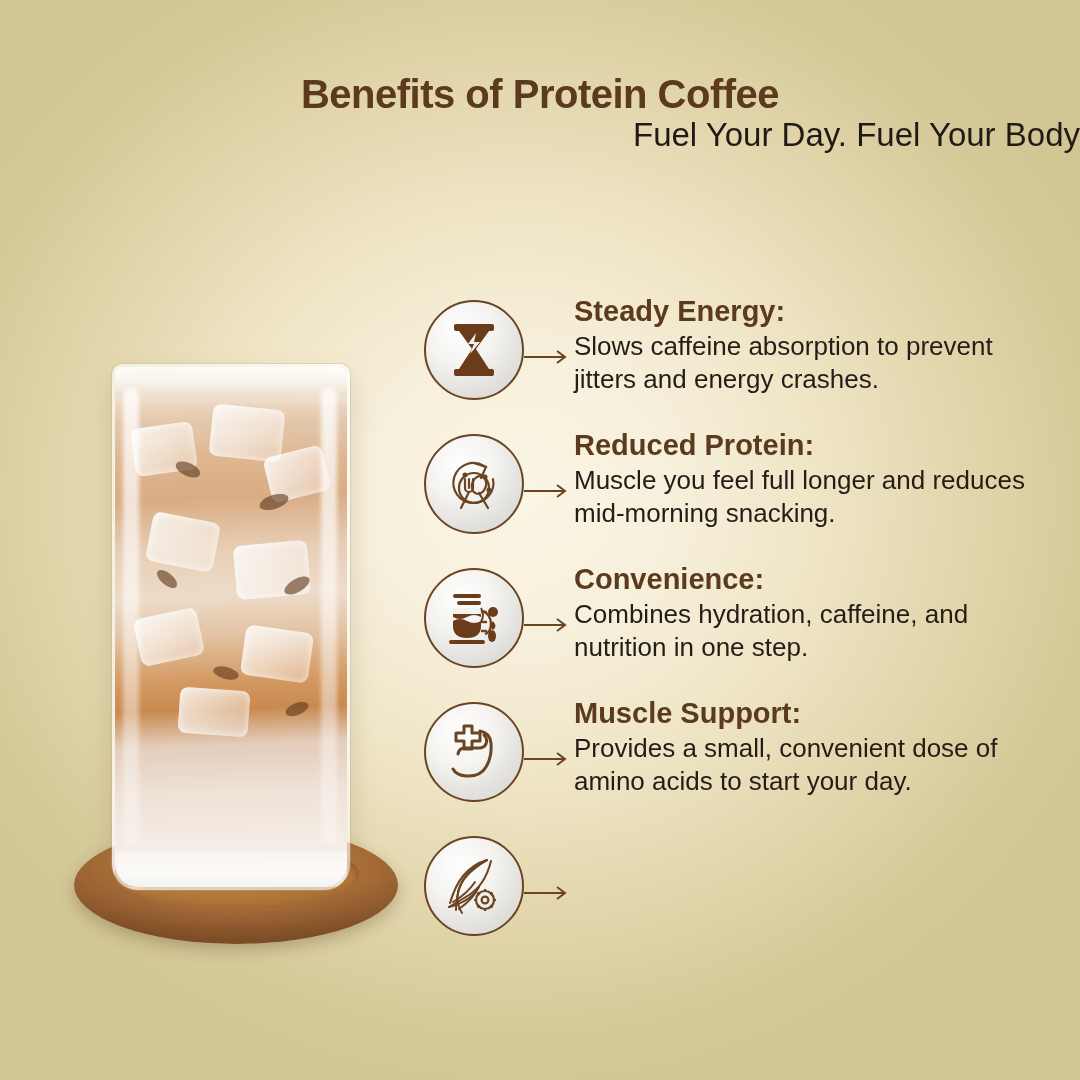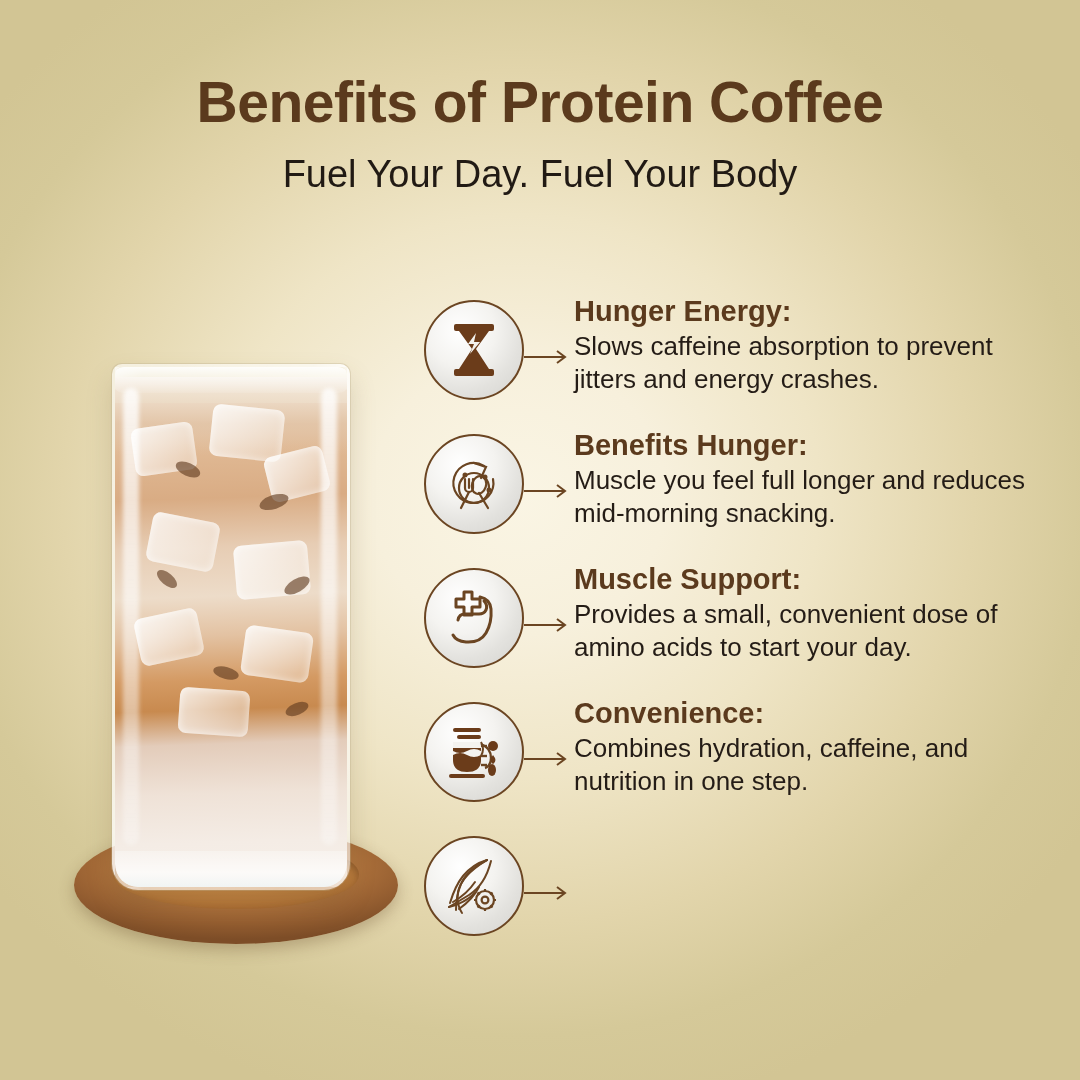--- a/index.html
+++ b/index.html
@@ -30,35 +30,36 @@
 
   
   .head {
     position: absolute;
     left: 0;
     top: 74px;
     width: 1080px;
     text-align: center;
   }
   .title {
-    font-size: 57px;
+    font-size: 40px;
     font-weight: 700;
     letter-spacing: -0.5px;
     color: #5b3a1d;
     line-height: 1.0;
     margin: 0;
     white-space: nowrap;
   }
   .subtitle {
-    font-size: 38px;
+    font-size: 33px;
     font-weight: 400;
     color: #211a14;
     line-height: 1.0;
-    margin: 24px 0 0 0;
+    margin: 4px 0 0 0;
     white-space: nowrap;
+    text-align: right;
   }
 
   
   .photo {
     position: absolute;
     left: 48px;
     top: 330px;
     width: 350px;
     height: 620px;
   }
@@ -291,21 +292,21 @@
             </g>
             <path d="M30 12 l-8 11 h6 l-4 10 10 -12 h-6 z" fill="#f3f2ee"></path>
           </svg>
         </div>
         <svg class="arrow" viewBox="0 0 48 14" aria-hidden="true">
           <line x1="0" y1="7" x2="40" y2="7" stroke="#6b4522" stroke-width="2"></line>
           <polyline points="33,1 41,7 33,13" fill="none" stroke="#6b4522" stroke-width="2"></polyline>
         </svg>
       </div>
       <div class="text-col">
-        <p class="b-title">Hunger Energy:</p>
+        <p class="b-title">Steady Energy:</p>
         <p class="b-desc">Slows caffeine absorption to prevent jitters and energy crashes.</p>
       </div>
     </div>
 
     <div class="benefit">
       <div class="icon-wrap">
         <div class="icon-circle">
           <svg width="62" height="62" viewBox="0 0 62 62" aria-hidden="true">
             <g fill="none" stroke="#6b4522" stroke-width="2.2" stroke-linecap="round">
               <path d="M50 26 a20 20 0 1 1 -9 -13"></path>
@@ -321,44 +322,22 @@
               <circle cx="46" cy="37" r="1.4" fill="#6b4522"></circle>
             </g>
           </svg>
         </div>
         <svg class="arrow" viewBox="0 0 48 14" aria-hidden="true">
           <line x1="0" y1="7" x2="40" y2="7" stroke="#6b4522" stroke-width="2"></line>
           <polyline points="33,1 41,7 33,13" fill="none" stroke="#6b4522" stroke-width="2"></polyline>
         </svg>
       </div>
       <div class="text-col">
-        <p class="b-title">Benefits Hunger:</p>
+        <p class="b-title">Reduced Protein:</p>
         <p class="b-desc">Muscle you feel full longer and reduces mid-morning snacking.</p>
-      </div>
-    </div>
-
-    <div class="benefit">
-      <div class="icon-wrap">
-        <div class="icon-circle">
-          <svg width="62" height="58" viewBox="0 0 62 58" aria-hidden="true">
-            <g fill="none" stroke="#6b4522" stroke-width="3" stroke-linejoin="round" stroke-linecap="round">
-              <path d="M13 10 h8 v-7 h8 v7 h8 v8 h-8 v8 h-8 v-8 h-8 z"></path>
-              <path d="M37 8 q10 2 11 12 q1 14 -5 24 q-6 10 -20 9 q-10 -1 -13 -7"></path>
-              <path d="M41 12 q4 4 2 9 q-2 4 -7 4 h-14 q-6 0 -7 6"></path>
-            </g>
-          </svg>
-        </div>
-        <svg class="arrow" viewBox="0 0 48 14" aria-hidden="true">
-          <line x1="0" y1="7" x2="40" y2="7" stroke="#6b4522" stroke-width="2"></line>
-          <polyline points="33,1 41,7 33,13" fill="none" stroke="#6b4522" stroke-width="2"></polyline>
-        </svg>
-      </div>
-      <div class="text-col">
-        <p class="b-title">Muscle Support:</p>
-        <p class="b-desc">Provides a small, convenient dose of amino acids to start your day.</p>
       </div>
     </div>
 
     <div class="benefit">
       <div class="icon-wrap">
         <div class="icon-circle">
           <svg width="62" height="60" viewBox="0 0 62 60" aria-hidden="true">
             <g fill="#6b3c1a">
               <rect x="10" y="6" width="28" height="4" rx="2"></rect>
               <rect x="14" y="13" width="24" height="4" rx="2"></rect>
@@ -380,20 +359,42 @@
           </svg>
         </div>
         <svg class="arrow" viewBox="0 0 48 14" aria-hidden="true">
           <line x1="0" y1="7" x2="40" y2="7" stroke="#6b4522" stroke-width="2"></line>
           <polyline points="33,1 41,7 33,13" fill="none" stroke="#6b4522" stroke-width="2"></polyline>
         </svg>
       </div>
       <div class="text-col">
         <p class="b-title">Convenience:</p>
         <p class="b-desc">Combines hydration, caffeine, and nutrition in one step.</p>
+      </div>
+    </div>
+
+    <div class="benefit">
+      <div class="icon-wrap">
+        <div class="icon-circle">
+          <svg width="62" height="58" viewBox="0 0 62 58" aria-hidden="true">
+            <g fill="none" stroke="#6b4522" stroke-width="3" stroke-linejoin="round" stroke-linecap="round">
+              <path d="M13 10 h8 v-7 h8 v7 h8 v8 h-8 v8 h-8 v-8 h-8 z"></path>
+              <path d="M37 8 q10 2 11 12 q1 14 -5 24 q-6 10 -20 9 q-10 -1 -13 -7"></path>
+              <path d="M41 12 q4 4 2 9 q-2 4 -7 4 h-14 q-6 0 -7 6"></path>
+            </g>
+          </svg>
+        </div>
+        <svg class="arrow" viewBox="0 0 48 14" aria-hidden="true">
+          <line x1="0" y1="7" x2="40" y2="7" stroke="#6b4522" stroke-width="2"></line>
+          <polyline points="33,1 41,7 33,13" fill="none" stroke="#6b4522" stroke-width="2"></polyline>
+        </svg>
+      </div>
+      <div class="text-col">
+        <p class="b-title">Muscle Support:</p>
+        <p class="b-desc">Provides a small, convenient dose of amino acids to start your day.</p>
       </div>
     </div>
 
     <div class="benefit">
       <div class="icon-wrap">
         <div class="icon-circle">
           <svg width="62" height="60" viewBox="0 0 62 60" aria-hidden="true">
             <g fill="none" stroke="#6b4522" stroke-width="2" stroke-linecap="round">
               <path d="M48 5 q-6 24 -22 34 q-10 6 -20 12"></path>
               <path d="M44 4 q-14 4 -24 16 q-8 10 -13 27"></path>

